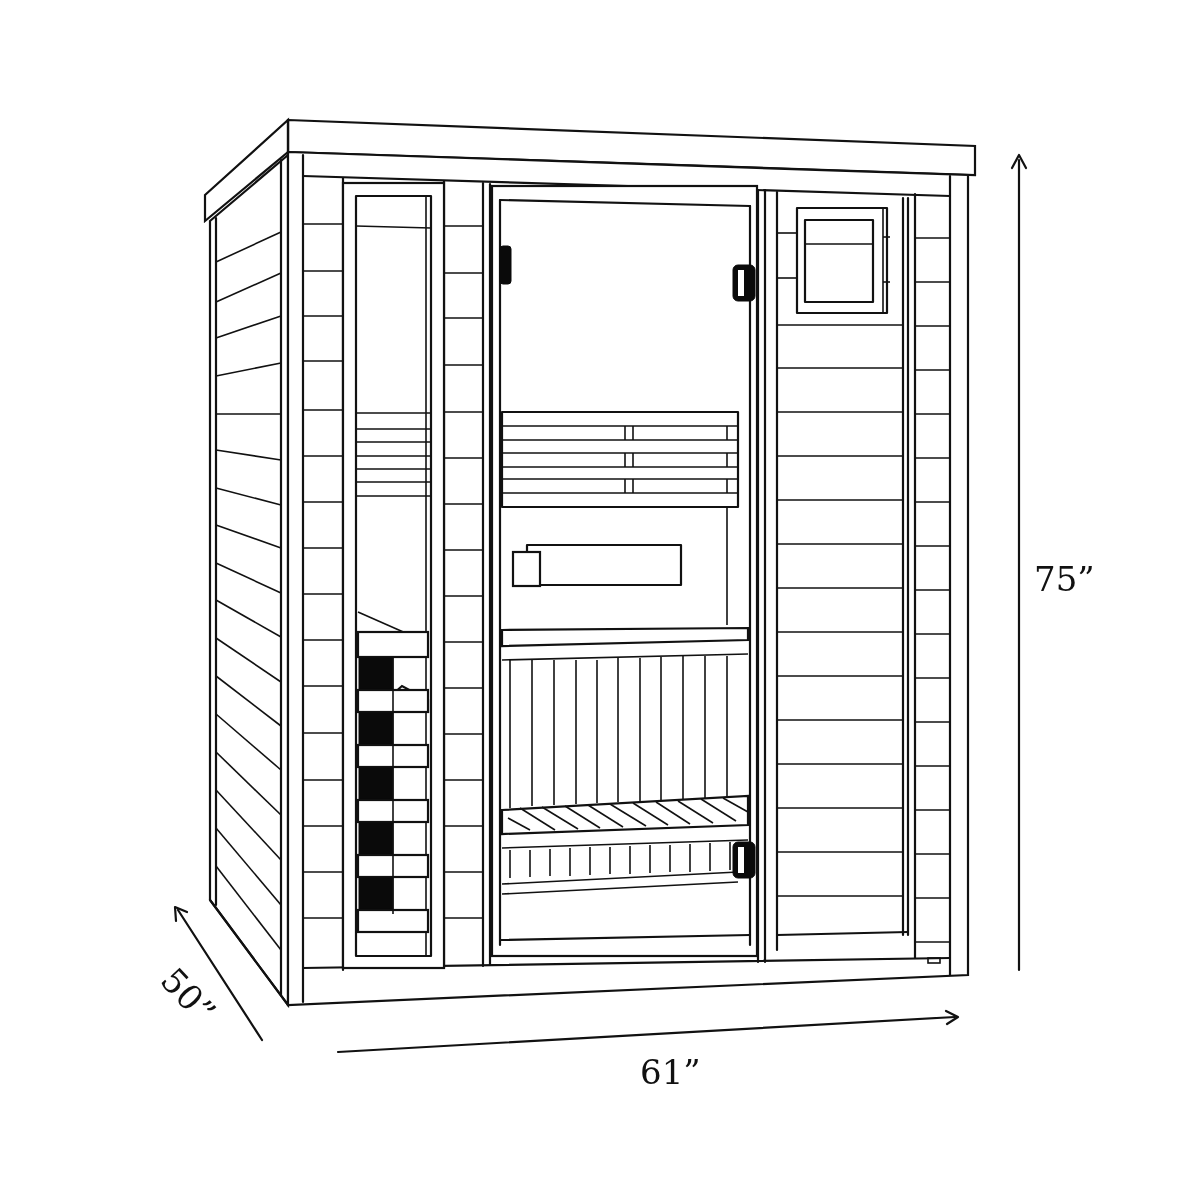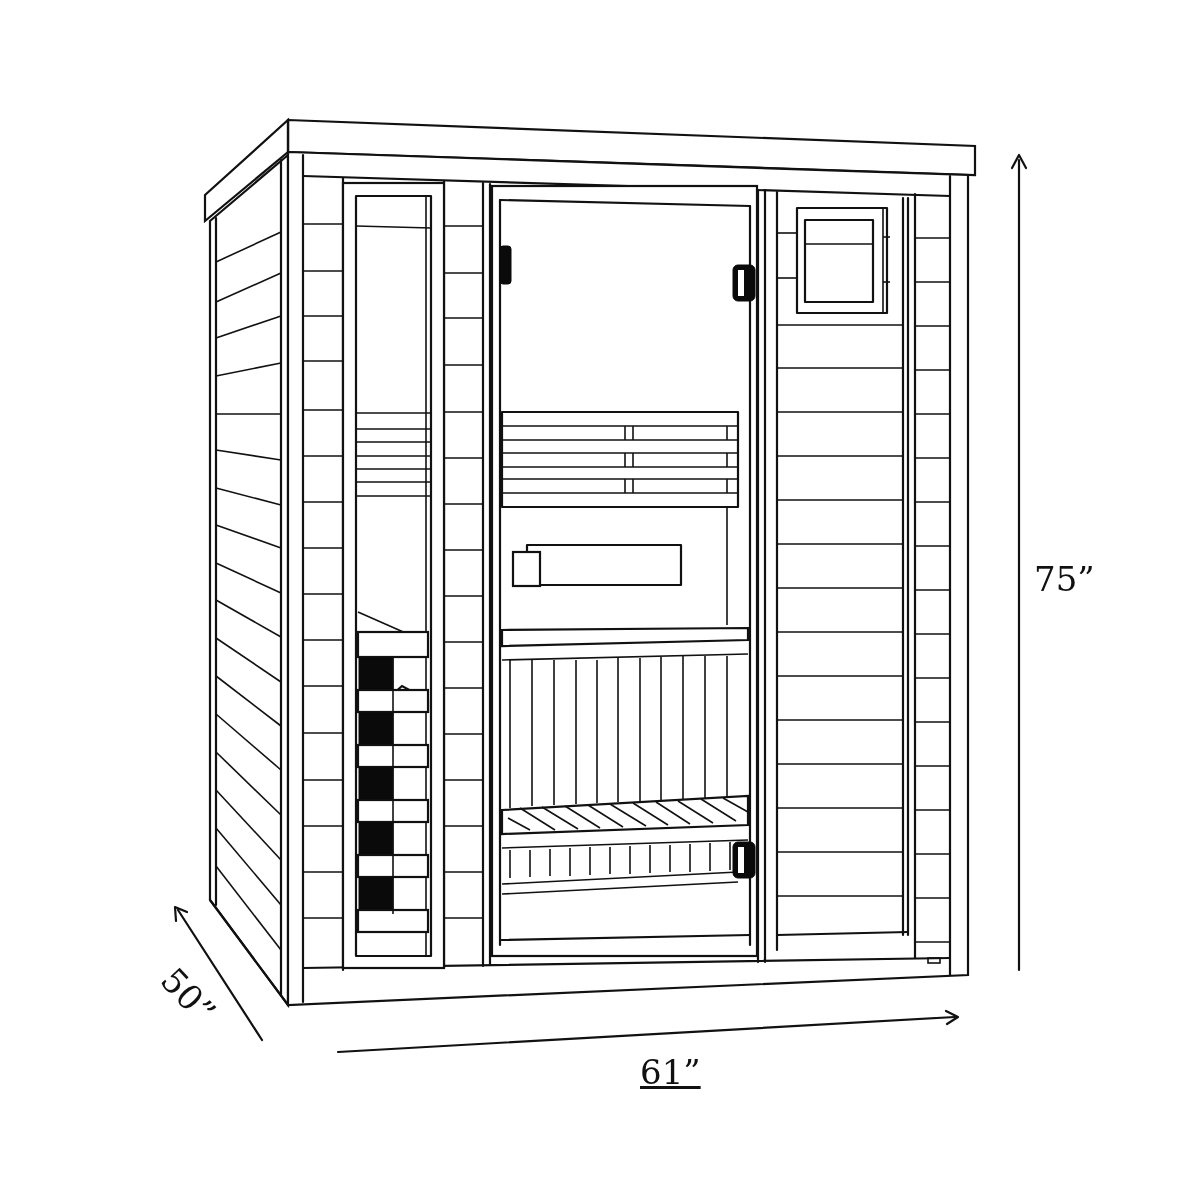--- a/index.html
+++ b/index.html
@@ -12,21 +12,21 @@
   .blk { fill: #0a0a0a; stroke: #0a0a0a; stroke-width: 1; }
   .dim-label {
     position: absolute;
     font-family: "DejaVu Serif", "Liberation Serif", serif;
     font-size: 34px;
     color: #111;
     white-space: nowrap;
     line-height: 1;
   }
   #label-height { left: 1034px; top: 562px; }
-  #label-width { left: 640px; top: 1055px; text-decoration: underline; }
+  #label-width { left: 640px; top: 1055px; }
   #label-depth { left: 160px; top: 962px; transform: rotate(47deg); transform-origin: left top; left: 180px; }
 </style>
 </head>
 <body>
 
 <div id="canvas">
 <svg width="1200" height="1200" viewBox="0 0 1200 1200" xmlns="http://www.w3.org/2000/svg">
 
   <g>
     <polygon class="fillw" points="288,120 975,146 975,175 288,152"></polygon>

